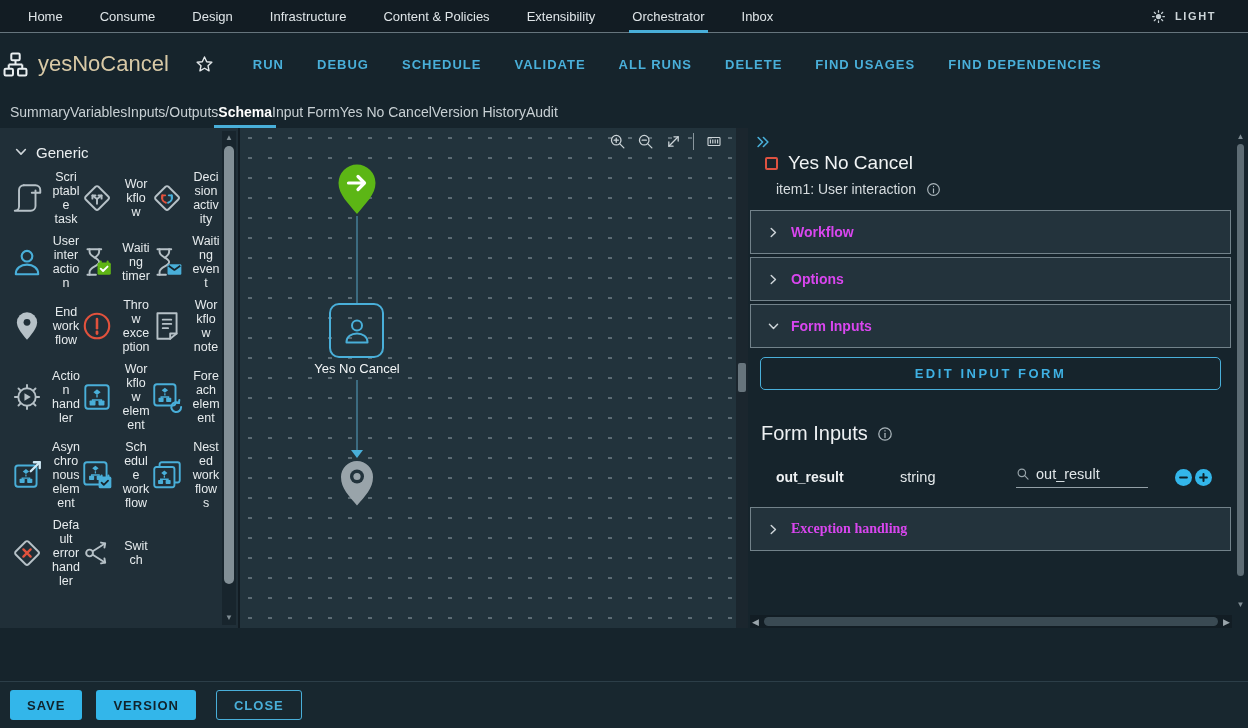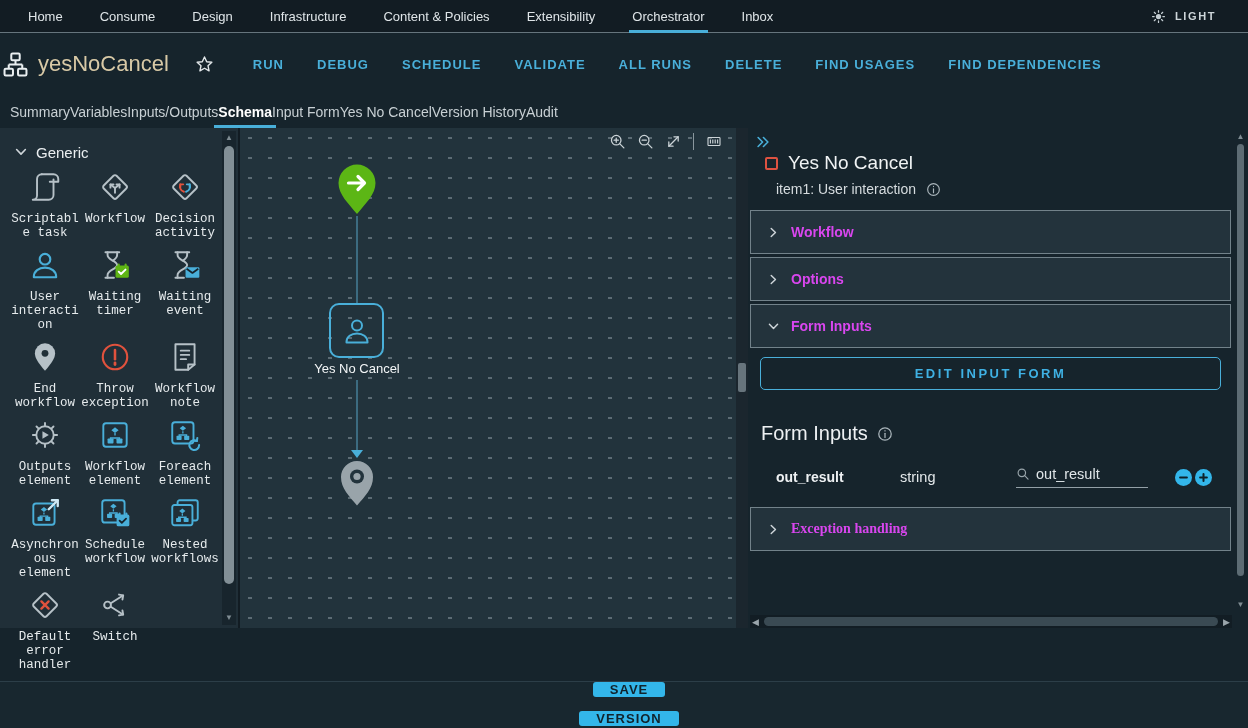--- a/index.html
+++ b/index.html
@@ -42,21 +42,21 @@
   
   .main{display:flex;height:500px;}
 
   
   .palette{width:240px;background:var(--bg-palette);position:relative;
            padding:12px 26px 0 10px;border-right:2px solid #121c23;}
   .group-header{display:flex;align-items:center;gap:8px;margin:2px 0 8px 4px;height:20px;cursor:pointer;}
   .gh-chevron{width:14px;height:14px;color:#cfd6da;}
   .group-label{font-size:15px;color:#eaeef0;}
   .pal-grid{display:grid;grid-template-columns:repeat(3,70px);row-gap:8px;}
-  .pal-item{display:flex;flex-direction:column;align-items:center;text-align:center;gap:8px;cursor:grab;font-family:Liberation Mono, monospace;}
+  .pal-item{display:flex;flex-direction:row;align-items:center;text-align:center;gap:8px;cursor:grab;}
   .pal-icon{width:34px;height:34px;color:var(--icon-gray);}
   .pal-label{font-size:12.5px;line-height:14px;color:#e6ebed;overflow-wrap:anywhere;}
   .pal-scroll{position:absolute;right:2px;top:3px;bottom:3px;width:14px;background:#18252d;}
   .sb-arrow{position:absolute;left:0;right:0;text-align:center;font-size:8px;color:#7f8c93;cursor:pointer;line-height:10px;}
   .sb-arrow.up{top:2px;} .sb-arrow.down{bottom:2px;}
   .sb-thumb{position:absolute;left:2px;width:10px;border-radius:6px;background:#828f96;cursor:pointer;}
   .pal-scroll .sb-thumb{top:15px;height:438px;}
 
   
   .canvas{flex:1;position:relative;background:var(--bg-canvas);
@@ -113,21 +113,21 @@
   .insp-vscroll{position:absolute;right:1px;top:2px;width:13px;height:482px;}
   .insp-vscroll .sb-thumb{top:14px;height:432px;background:#5d6c74;left:3px;width:7px;}
   .insp-hscroll{position:absolute;left:2px;right:16px;bottom:0;height:13px;background:#121d24;}
   .insp-hscroll .sb-arrow{top:2px;font-size:9px;color:#9aa5ab;}
   .insp-hscroll .sb-arrow.left{left:2px;right:auto;}
   .insp-hscroll .sb-arrow.right{right:2px;left:auto;}
   .insp-hscroll .h-thumb{position:absolute;left:14px;right:14px;top:2px;height:9px;background:#3a4a53;border-radius:5px;}
 
   
   .footer{position:absolute;left:0;right:0;bottom:0;height:47px;background:#18272f;
-    border-top:1px solid #2c3e48;display:flex;align-items:center;padding-left:10px;gap:14px;flex-direction:column;}
+    border-top:1px solid #2c3e48;display:flex;align-items:center;padding-left:10px;gap:14px;}
   .btn{height:30px;border-radius:3px;border:none;font-family:inherit;font-size:13px;font-weight:bold;
     letter-spacing:1px;padding:0 17px;cursor:pointer;}
   .btn.primary{background:var(--accent-bright);color:#11232c;}
   .btn.outline{background:transparent;border:1px solid var(--accent);color:var(--accent);margin-left:6px;}
 </style>
 </head>
 <body>
 
 <div class="app">
 
@@ -363,21 +363,21 @@
           <div class="pal-item">
             <span class="icon pal-icon">
               <svg viewBox="0 0 32 32">
                 <g fill="none" stroke="currentColor" stroke-width="1.8" stroke-linecap="round">
                   <circle cx="16" cy="16" r="8.2"></circle>
                   <path d="M16 4.6v2.8M16 24.6v2.8M4.6 16h2.8M24.6 16h2.8M8 8l2 2M22 22l2 2M24 8l-2 2M10 22l-2 2"></path>
                 </g>
                 <path d="M13.6 12.4l6 3.6-6 3.6z" fill="currentColor"></path>
               </svg>
             </span>
-            <span class="pal-label">Outputs element</span>
+            <span class="pal-label">Action handler</span>
           </div>
           <div class="pal-item">
             <span class="icon pal-icon">
               <svg viewBox="0 0 32 32">
                 <rect x="5" y="5" width="22" height="22" rx="2.5" fill="none" stroke="#49afd9" stroke-width="1.8"></rect>
                 <path d="M16 14v2.5M11.8 21.5v-2.7h8.4v2.7" fill="none" stroke="#49afd9" stroke-width="1.3"></path>
                 <g fill="#49afd9">
                   <path d="M16 8.8l3.4 2.7-3.4 2.7-3.4-2.7z"></path>
                   <rect x="9" y="19.3" width="5.6" height="4.6" rx="0.8"></rect>
                   <rect x="17.4" y="19.3" width="5.6" height="4.6" rx="0.8"></rect>

